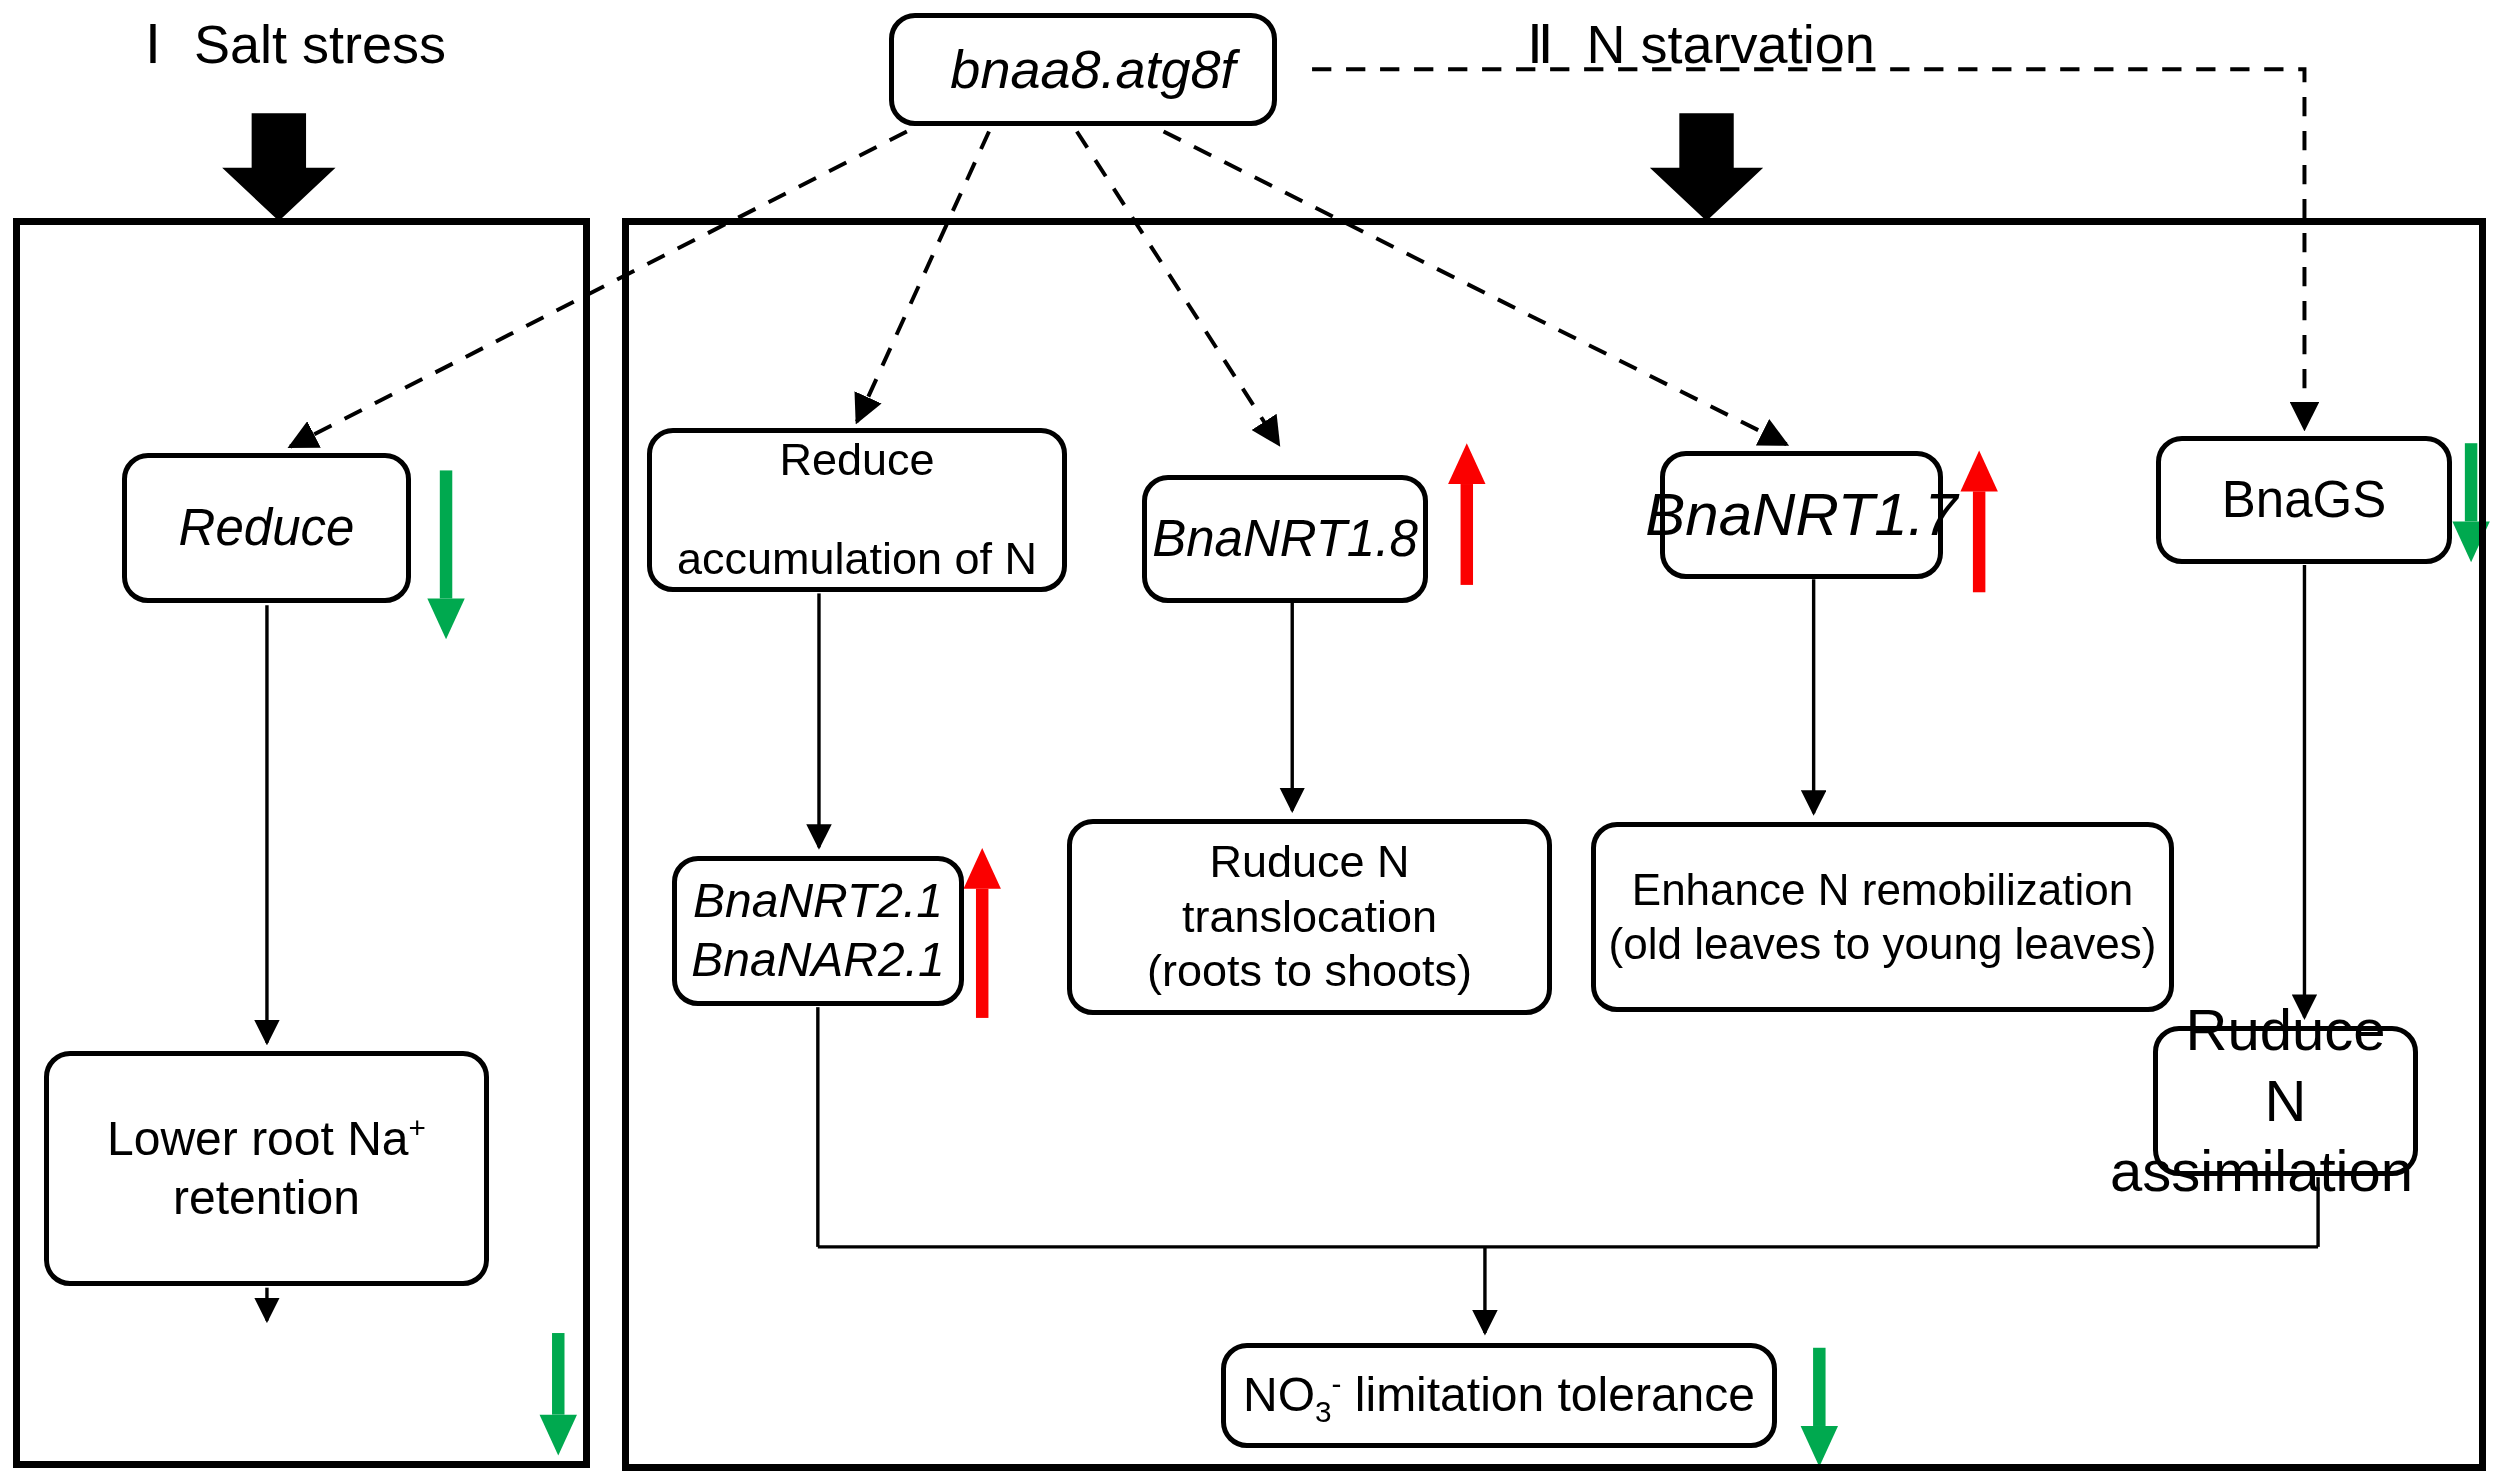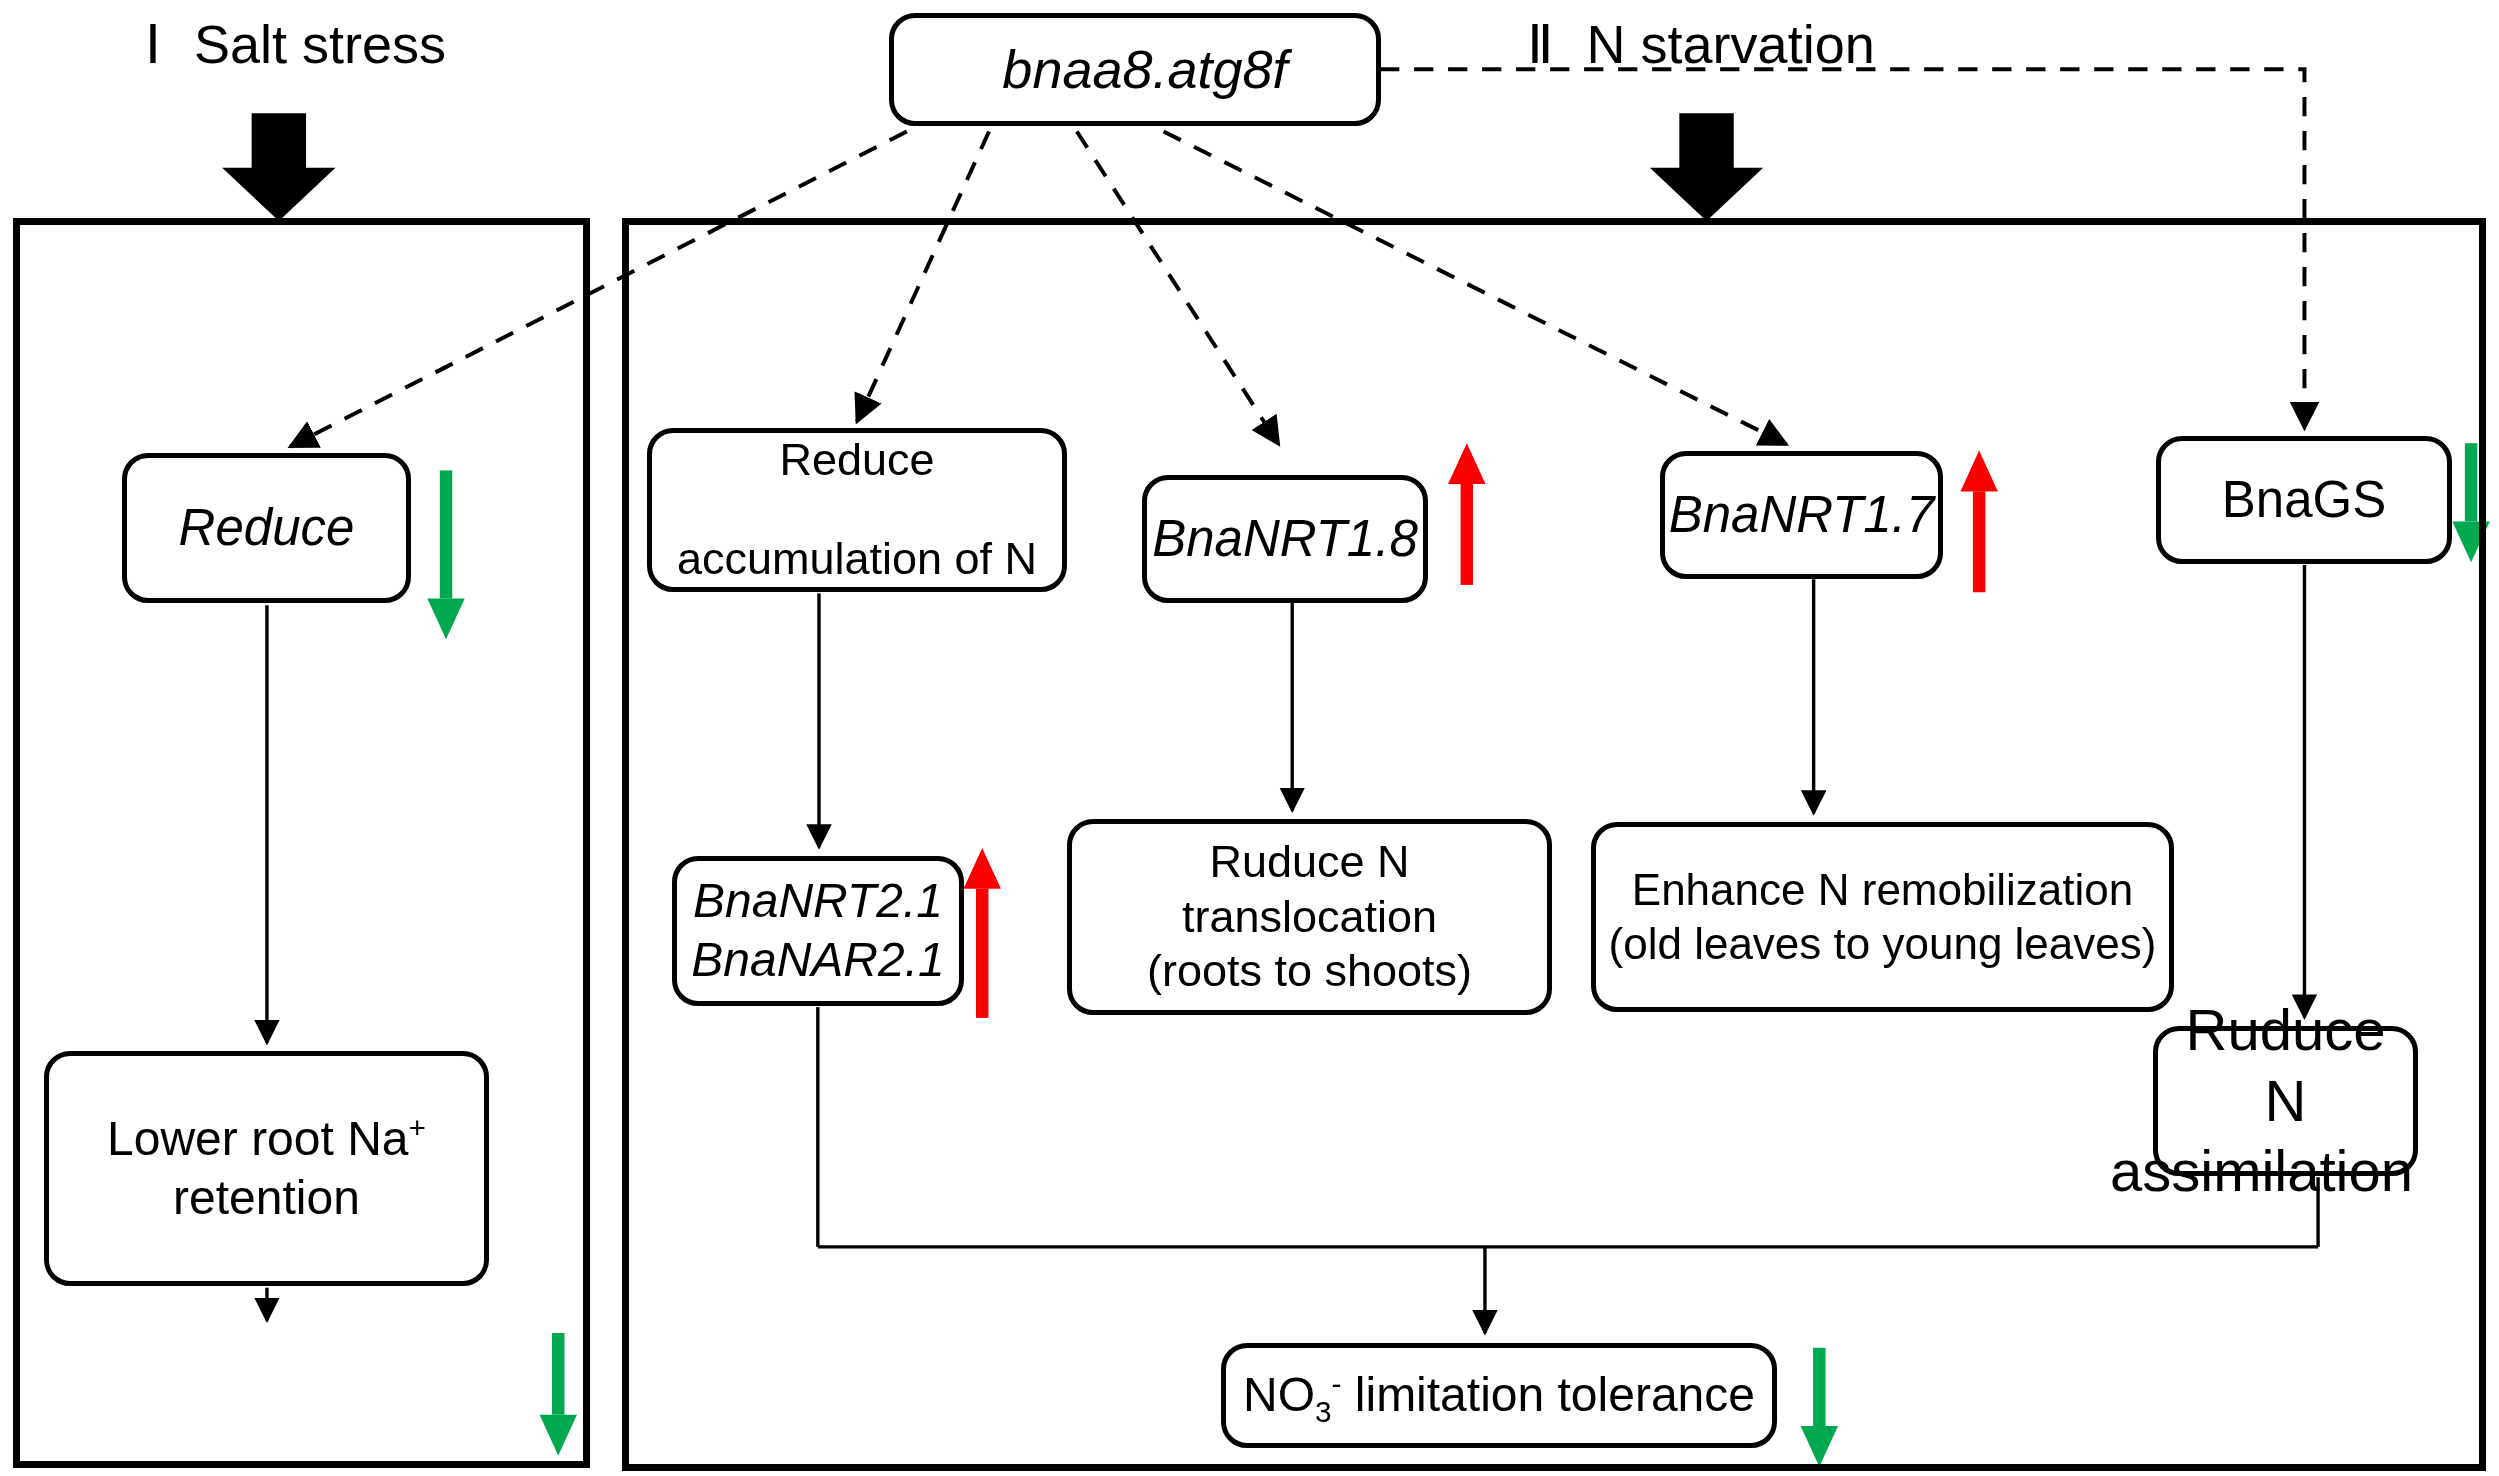--- a/index.html
+++ b/index.html
@@ -9,25 +9,25 @@
   .panel{position:absolute;border:7.4px solid #000;background:transparent;z-index:1;box-sizing:border-box;}
   .node{position:absolute;background:#fff;border:5.1px solid #000;border-radius:26px;z-index:2;
         display:flex;flex-direction:column;align-items:center;justify-content:center;
         text-align:center;box-sizing:border-box;line-height:1.22;}
   .gene{font-style:italic;}
   .heading{position:absolute;z-index:2;display:flex;align-items:baseline;font-size:54px;white-space:nowrap;}
   .heading .numeral{margin-right:33px;}
   sup{font-size:0.62em;vertical-align:super;line-height:0;}
   sub{font-size:0.62em;vertical-align:sub;line-height:0;}
   
-  #root-box   {left:889px;top:13px;  width:492px; height:113px;font-size:54px;padding-left:20px;}
+  #root-box   {left:889px;top:13px;  width:388px; height:113px;font-size:54px;padding-left:20px;}
   #hkt-box    {left:122px; top:453px; width:289px; height:150px;font-size:51px;}
   #reduceacc-box{left:647px;top:428px;width:420px;height:164px;font-size:45px;justify-content:space-between;}
   #nrt18-box  {left:1142px;top:451px; width:286px; height:128px;font-size:51px;margin-top:24px;}
-  #nrt17-box  {left:1660px;top:451px; width:283px; height:128px;font-size:51px;}
+  #nrt17-box  {left:1660px;top:451px; width:283px; height:128px;font-size:60px;}
   #gs-box     {left:2156px;top:436px; width:296px; height:128px;font-size:51px;}
   #nrt21-box  {left:672px;top:856px;width:292px; height:150px;font-size:48px;}
   #transloc-box{left:1067px;top:819px;width:485px;height:196px;font-size:45px;}
   #remob-box  {left:1591px;top:822px;width:583px;height:190px;font-size:44px;}
   #assim-box  {left:2153px;top:1026px;width:265px; height:150px;font-size:58px;align-items:flex-end;}
   #lowerroot-box{left:44px;top:1051px;width:445px; height:235px;font-size:48px;}
   #salttol-box{left:36px;  top:1329px;width:502px; height:128px;font-size:48px;}
   #no3-box    {left:1221px;top:1343px;width:556px; height:105px;font-size:48px;}
   #left-panel {left:13px;  top:218px; width:577px;height:1250px;}
   #right-panel{left:622px;top:218px; width:1864px;height:1253px;}

